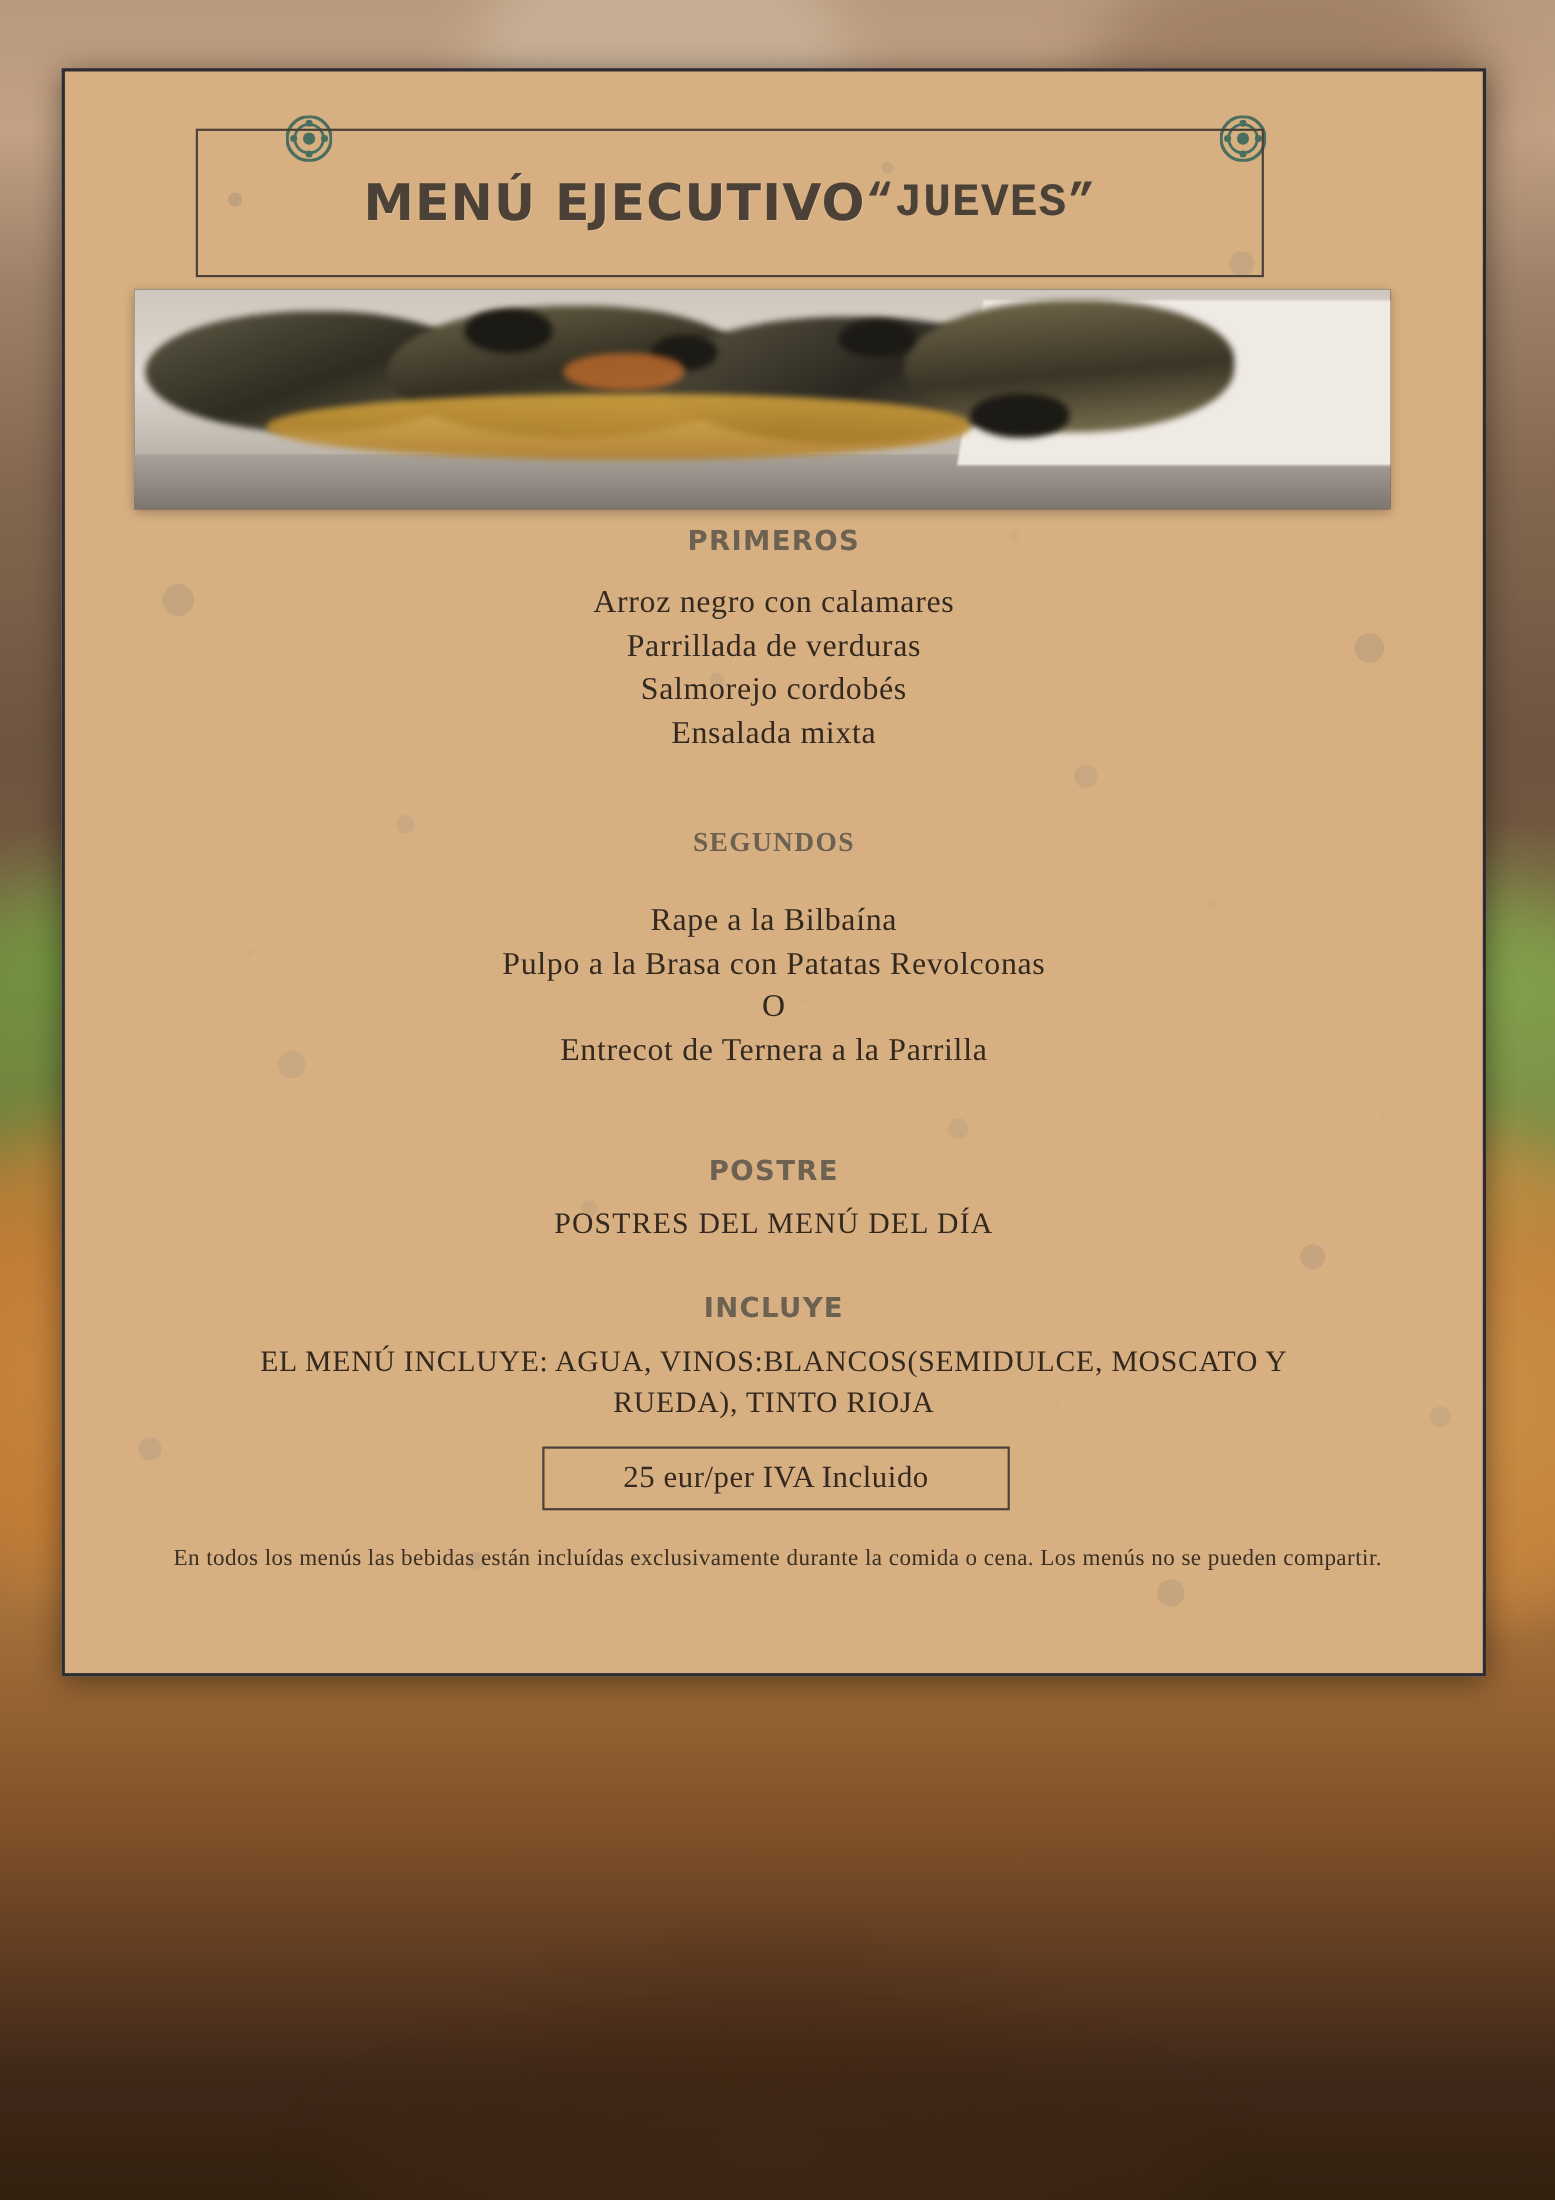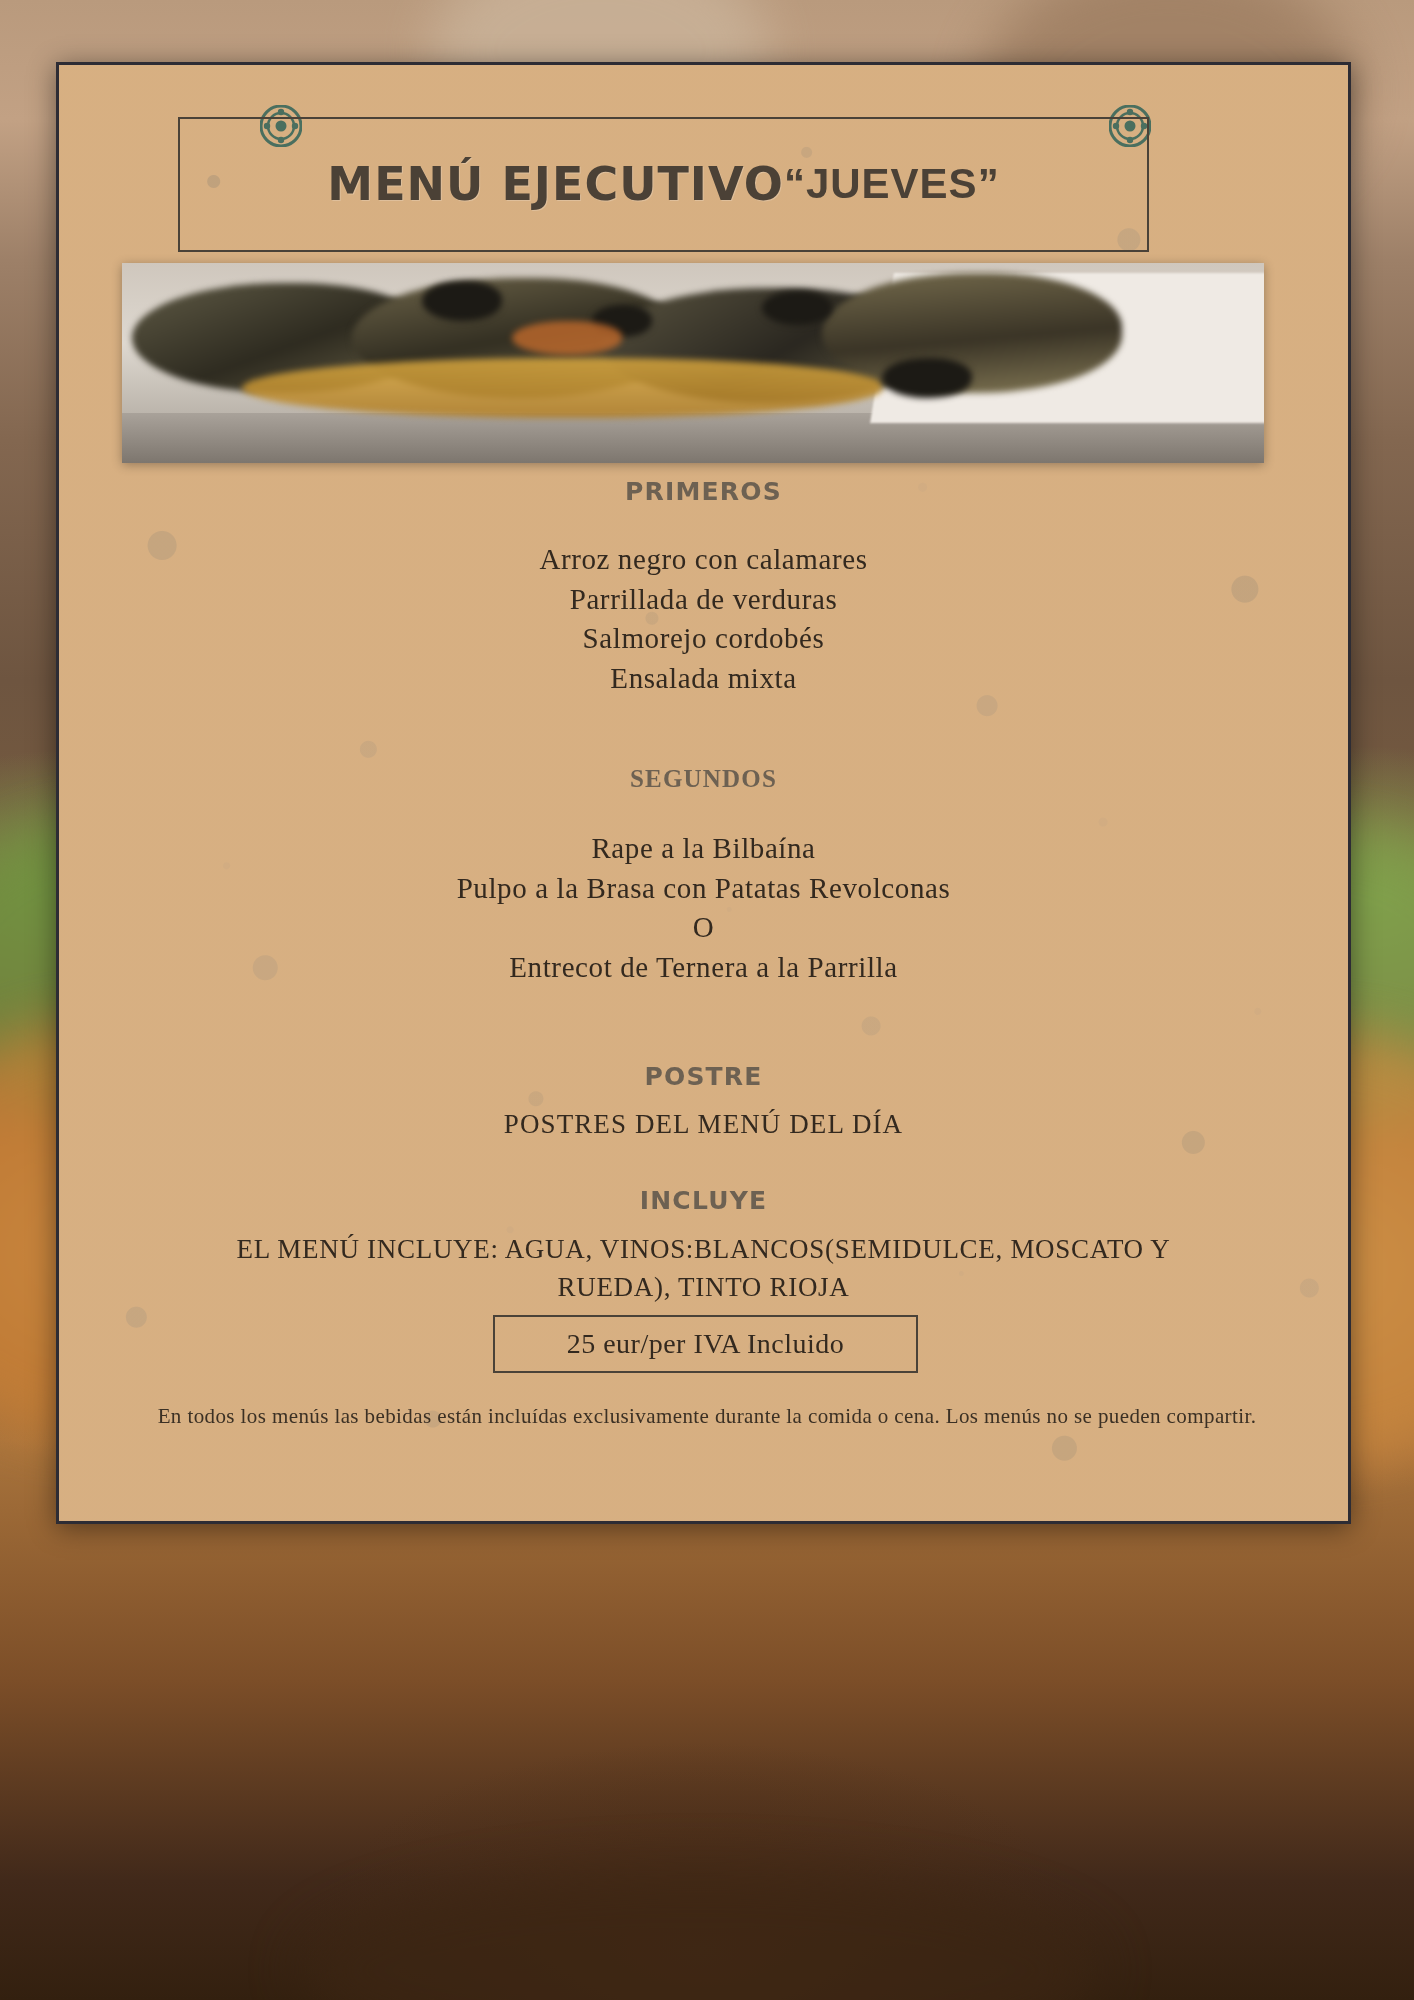--- a/index.html
+++ b/index.html
@@ -131,21 +131,21 @@
   #title-line-1 {
     font-family: "DejaVu Sans", sans-serif;
     font-weight: bold;
     font-size: 46px;
     letter-spacing: 1px;
     color: #4b4136;
     line-height: 1.02;
     text-shadow: 1px 1px 0 rgba(255,255,255,.2);
   }
   #title-line-2 {
-    font-family: Liberation Sans, sans-serif;
+    font-family: Liberation Mono, monospace;
     font-weight: bold;
     font-size: 42px;
     letter-spacing: 1px;
     color: #4b4136;
     line-height: 1.35;
     text-align: center;
   }
   .rosette {
     position: absolute;
     top: 40px;
@@ -194,21 +194,21 @@
     padding: 0;
   }
   .dish-list li {
     font-family: "Liberation Serif", serif;
     font-size: 29px;
     letter-spacing: .6px;
     color: #33291f;
     line-height: 1.37;
     text-align: center;
   }
-  #primeros-title { margin-bottom: 34px; }
+  #primeros-title { margin-bottom: 22px; }
   #segundos-title { margin-bottom: 36px; font-family: Liberation Serif, serif; }
   #postre-title   { margin-bottom: 18px; }
   #bebidas-title  { margin-bottom: 16px; }
 
   .gap-lg { height: 66px; }
   .gap-xl { height: 74px; }
   .gap-md { height: 46px; }
 
   #postre-text {
     font-family: "Liberation Serif", serif;

